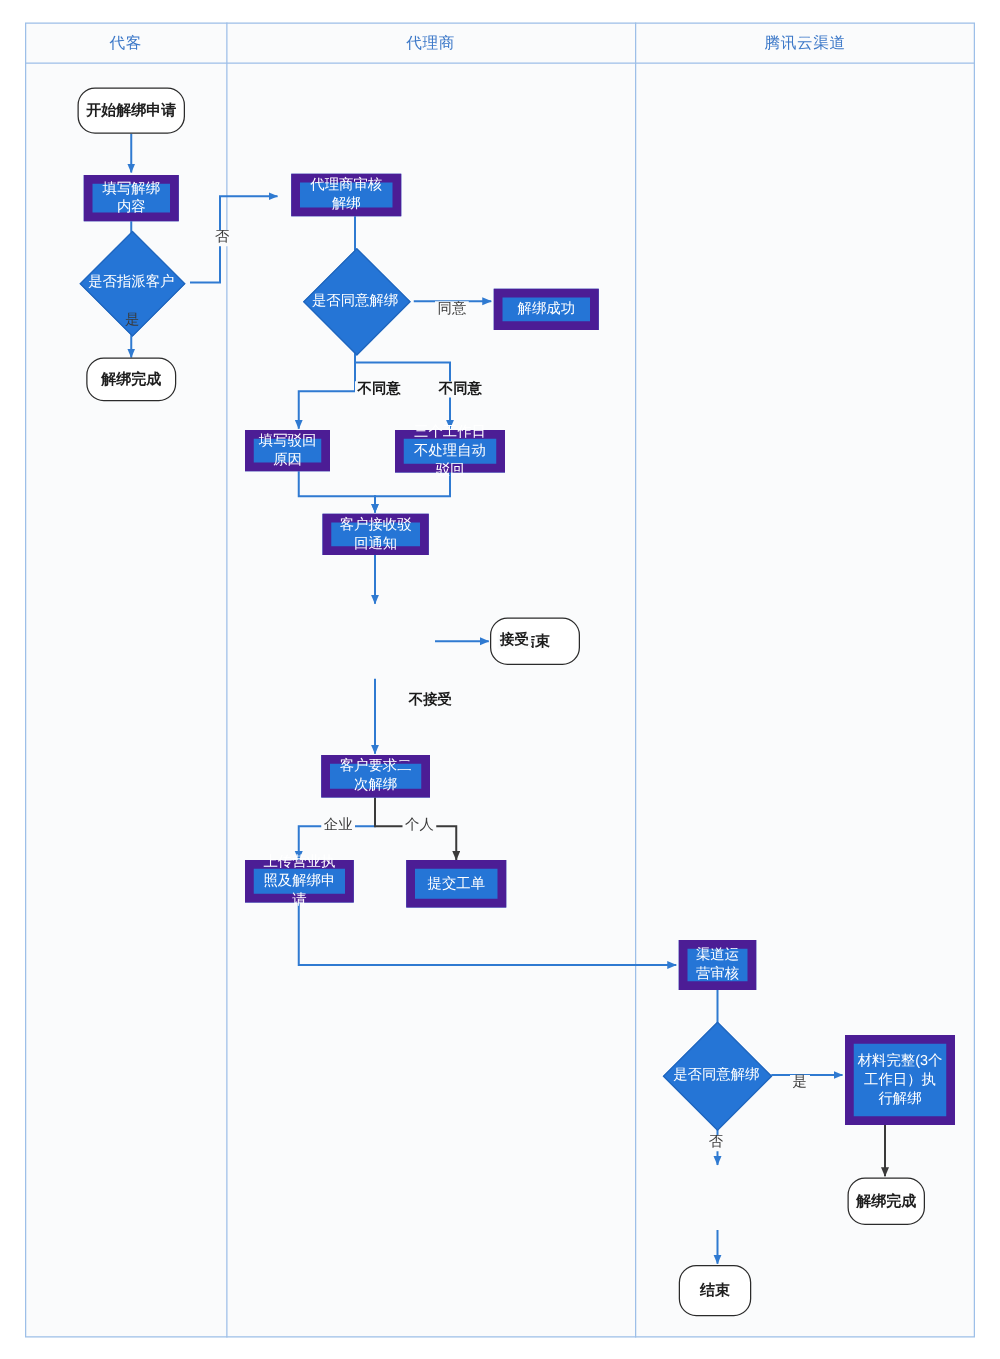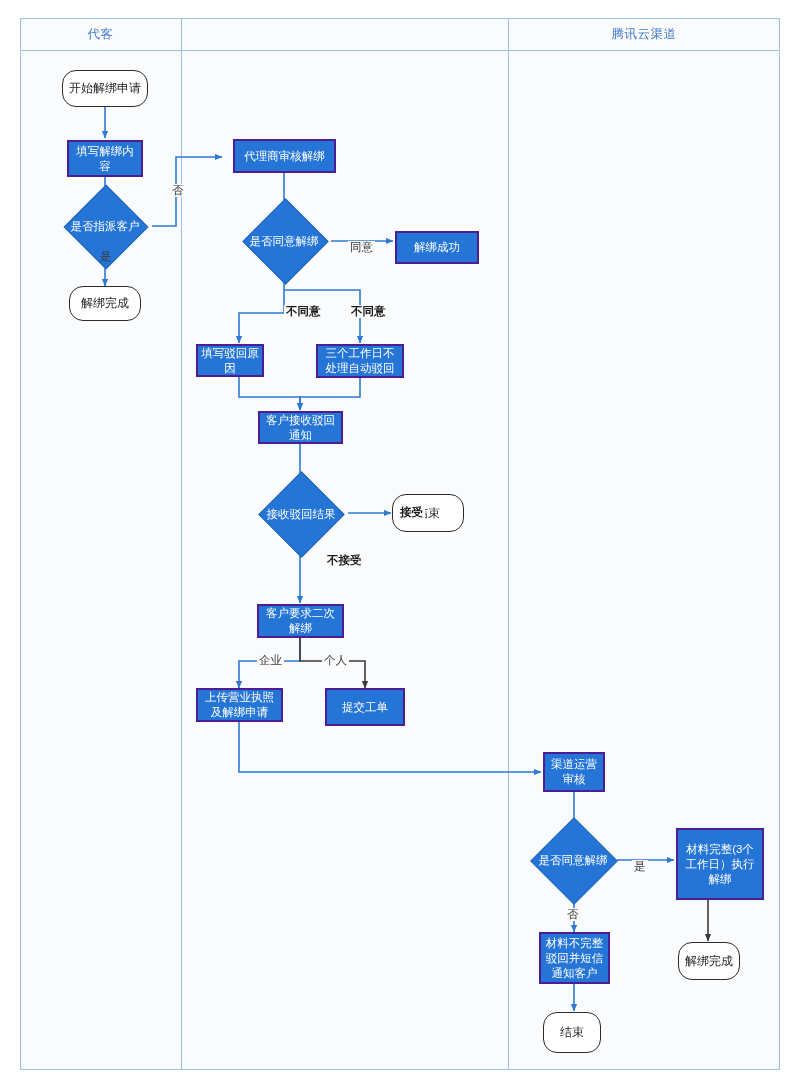--- a/index.html
+++ b/index.html
@@ -25,25 +25,25 @@
   }
   .lane-title{
     position:absolute;height:32px;line-height:32px;text-align:center;
     color:#3c78c8;font-size:12.5px;letter-spacing:.5px;
   }
 
   
   .node{position:absolute;box-sizing:border-box;display:flex;align-items:center;justify-content:center;text-align:center;}
   .proc{
     background:#2575d6;color:#ffffff;font-size:11.5px;line-height:15px;
-    border:2px solid #4c1d95;padding:2px 3px;
+    border:7px solid #4c1d95;padding:2px 3px;
   }
   .term{
     background:#ffffff;color:#1f1f1f;font-size:12px;line-height:15px;
-    border:1.6px solid #2b2b2b;border-radius:14px;
+    border:1.6px solid #2b2b2b;border-radius:14px;font-weight:bold;
   }
   .diamond-wrap{position:absolute;}
   .diamond-shape{position:absolute;left:0;top:0;width:100%;height:100%;
     background:#2575d6;transform:rotate(45deg);border:1px solid #2066bd;}
   .diamond-label{position:absolute;left:-14px;top:0;width:calc(100% + 28px);height:100%;
     display:flex;align-items:center;justify-content:center;
     color:#fff;font-size:11.5px;line-height:14px;text-align:center;}
 
   
   .elabel{
@@ -56,20 +56,21 @@
 <body>
 
 <div id="canvas">
 
   <div class="lane-frame"></div>
   <div class="lane-header-rule" style="top:50px;"></div>
   <div class="lane-divider" style="left:181px;"></div>
   <div class="lane-divider" style="left:508px;"></div>
 
   <div class="lane-title" style="left:20px;top:18px;width:161px;">代客</div>
+  <div class="lane-title" style="left:181px;top:18px;width:327px;">代理商</div>
   <div class="lane-title" style="left:508px;top:18px;width:272px;">腾讯云渠道</div>
 
   <svg id="wires">
     <defs>
       <marker id="ah-blue" markerWidth="9" markerHeight="9" refX="7.2" refY="3.2" orient="auto" markerUnits="userSpaceOnUse">
         <path d="M0,0 L7.6,3.2 L0,6.4 z" fill="#2f7ad1"></path>
       </marker>
       <marker id="ah-dark" markerWidth="9" markerHeight="9" refX="7.2" refY="3.2" orient="auto" markerUnits="userSpaceOnUse">
         <path d="M0,0 L7.6,3.2 L0,6.4 z" fill="#3a3a3a"></path>
       </marker>
@@ -126,58 +127,53 @@
 
   <div class="node proc" style="left:67px;top:140px;width:76px;height:37px;">填写解绑内容</div>
 
   <div class="diamond-wrap" style="left:64px;top:197px;width:82px;height:58px;">
     <div class="diamond-shape" style="left:12px;top:0px;width:58px;height:58px;"></div>
     <div class="diamond-label">是否指派客户</div>
   </div>
 
   <div class="node term" style="left:69px;top:286px;width:72px;height:35px;">解绑完成</div>
 
-  <div class="node proc" style="left:233px;top:139px;width:103px;height:34px;">代理商审核解绑</div>
+  <div class="node proc" style="left:233px;top:139px;width:88px;height:34px;">代理商审核解绑</div>
 
   <div class="diamond-wrap" style="left:243px;top:211px;width:82px;height:59px;">
     <div class="diamond-shape" style="left:12px;top:0px;width:59px;height:59px;"></div>
     <div class="diamond-label">是否同意解绑</div>
   </div>
 
   <div class="node proc" style="left:395px;top:231px;width:84px;height:33px;">解绑成功</div>
 
   <div class="node proc" style="left:196px;top:344px;width:68px;height:33px;">填写驳回原因</div>
 
   <div class="node proc" style="left:316px;top:344px;width:88px;height:34px;">三个工作日不处理自动驳回</div>
 
   <div class="node proc" style="left:258px;top:411px;width:85px;height:33px;">客户接收驳回通知</div>
 
-  <div class="diamond-wrap" style="left:254px;top:484px;width:94px;height:59px;">
-    <div class="diamond-shape" style="left:17px;top:0px;width:59px;height:59px;"></div>
-    <div class="diamond-label">接收驳回结果</div>
-  </div>
 
   <div class="node term" style="left:392px;top:494px;width:72px;height:38px;">结束</div>
 
   <div class="node proc" style="left:257px;top:604px;width:87px;height:34px;">客户要求二次解绑</div>
 
   <div class="node proc" style="left:196px;top:688px;width:87px;height:34px;">上传营业执照及解绑申请</div>
 
   <div class="node proc" style="left:325px;top:688px;width:80px;height:38px;text-align:right;">提交工单</div>
 
   <div class="node proc" style="left:543px;top:752px;width:62px;height:40px;text-align:center;">渠道运营审核</div>
 
   <div class="diamond-wrap" style="left:528px;top:830px;width:90px;height:60px;">
     <div class="diamond-shape" style="left:15px;top:0px;width:60px;height:60px;"></div>
     <div class="diamond-label">是否同意解绑</div>
   </div>
 
   <div class="node proc" style="left:676px;top:828px;width:88px;height:72px;">材料完整(3个工作日）执行解绑</div>
 
-  <div class="node proc" style="left:539px;top:932px;width:71px;height:52px;">材料不完整驳回并短信通知客户</div>
 
   <div class="node term" style="left:543px;top:1012px;width:58px;height:41px;">结束</div>
 
   <div class="node term" style="left:678px;top:942px;width:62px;height:38px;">解绑完成</div>
 
   <div class="elabel" style="left:170px;top:184px;">否</div>
   <div class="elabel" style="left:98px;top:250px;background:transparent;">是</div>
   <div class="elabel" style="left:348px;top:241px;">同意</div>
   <div class="elabel strong" style="left:240px;top:305px;">不同意</div>
   <div class="elabel strong" style="left:305px;top:305px;">不同意</div>

